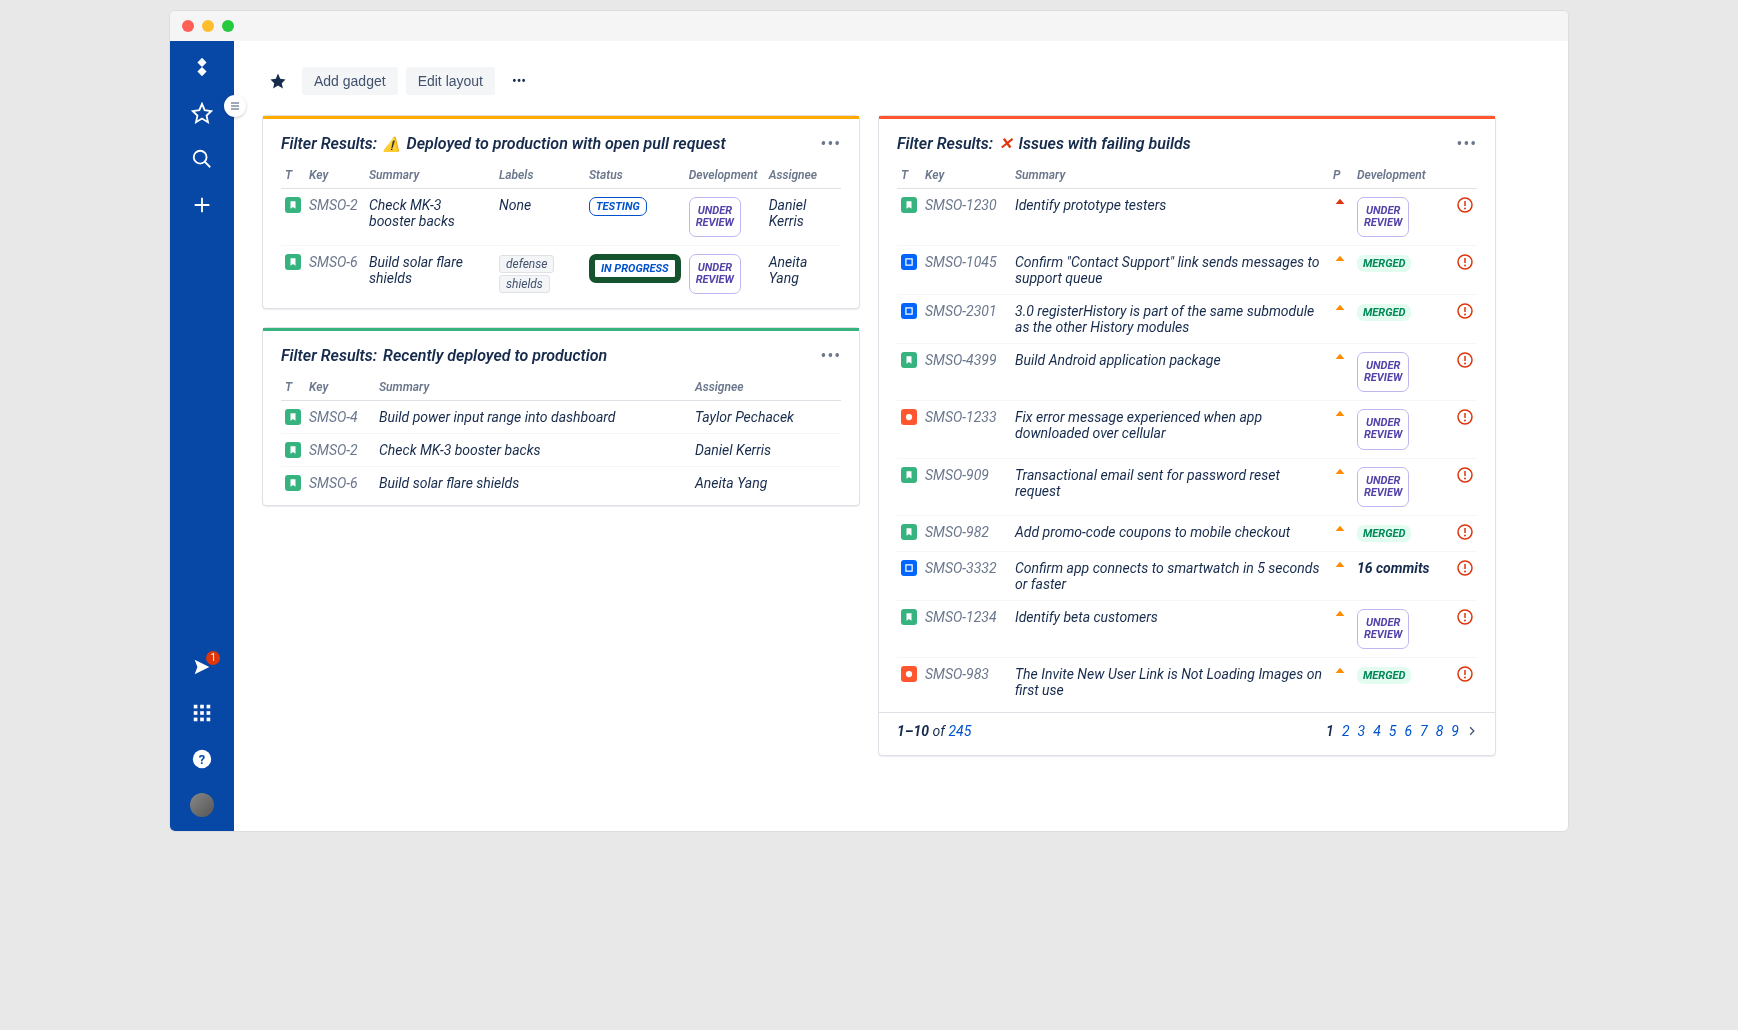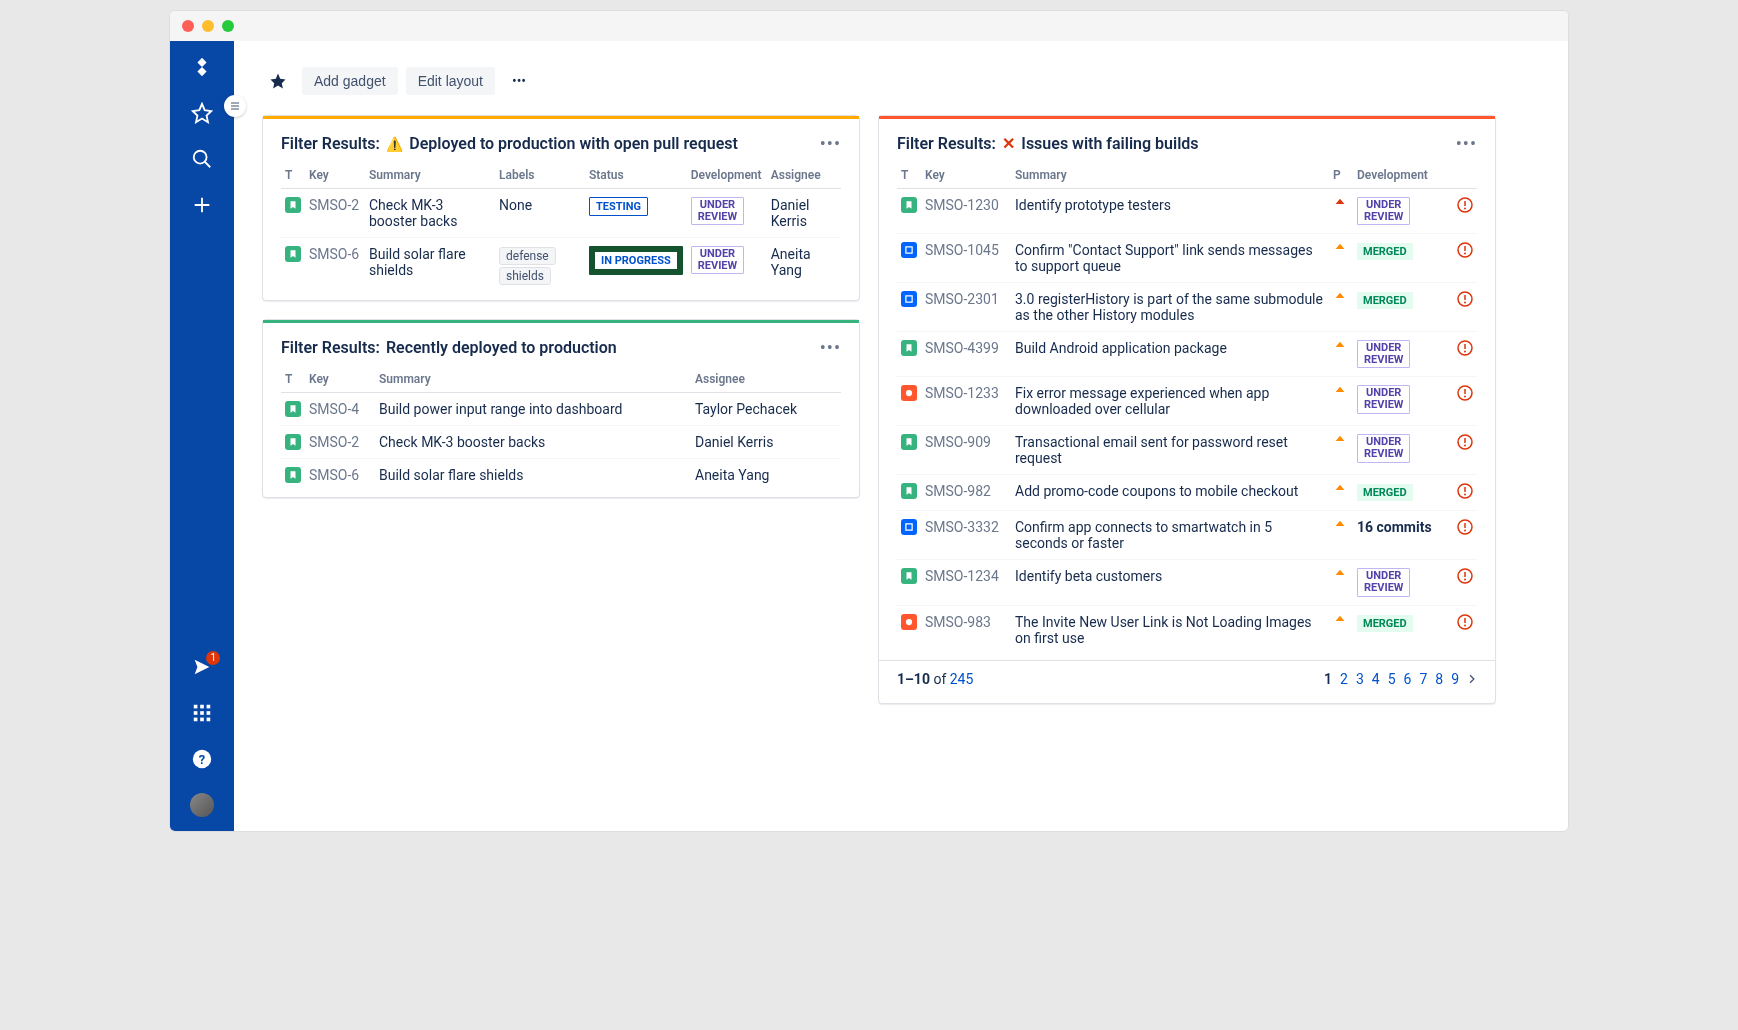--- a/index.html
+++ b/index.html
@@ -45,21 +45,21 @@
 .badge { position:absolute; top:-4px; right:-6px; background:#de350b; color:#fff; font-size:10px; border-radius:8px; padding:0 4px; line-height:14px; }
 .expand-toggle {
   position:absolute; left:54px; top:54px; width:22px; height:22px; background:#fff; border-radius:50%; z-index:5; display:flex; align-items:center; justify-content:center; box-shadow:0 1px 3px rgba(0,0,0,.2);
 }
 .content { flex:1; padding: 24px 28px; overflow:auto; position:relative; }
 .page-header { display:flex; align-items:center; margin-bottom: 18px; }
 .page-title { font-size:24px; font-weight:500; color:#172b4d; flex:1; }
 .header-actions { display:flex; gap:8px; align-items:center; }
 .icon-btn { width:32px; height:32px; border-radius:3px; display:flex; align-items:center; justify-content:center; cursor:pointer; }
 .btn { background:#f4f5f7; border:none; padding:6px 12px; border-radius:3px; font-size:14px; color:#42526e; cursor:pointer; }
-.dash { display:flex; gap:18px; align-items:flex-start; }
+.dash { display:flex; gap:18px; align-items:flex-start;font-style:italic; }
 .col { display:flex; flex-direction:column; gap:18px; }
 .col-l { width:598px; }
 .col-r { width:618px; }
 .card { background:#fff; border:1px solid #dfe1e6; border-radius:4px; box-shadow:0 1px 1px rgba(9,30,66,.08); }
 .accent { height:3px; }
 .accent-orange { background:#ffab00; }
 .accent-green { background:#36b37e; }
 .accent-red { background:#ff5630; }
 .card-header { display:flex; align-items:center; padding:14px 18px 8px; gap:6px; }
 .card-title { font-size:16px; font-weight:600; flex:1; display:flex; align-items:center; gap:6px; }
@@ -71,24 +71,24 @@
 tbody tr:last-child { border-bottom:none; }
 .card-body { padding:0 18px 6px; }
 .card-footer { padding:10px 18px 16px; border-top:1px solid #dfe1e6; font-size:14px; display:flex; justify-content:space-between; align-items:center; }
 .link { color:#0052cc; cursor:pointer; }
 .type-icon { width:16px; height:16px; display:inline-flex; border-radius:3px; align-items:center; justify-content:center; }
 .type-story { background:#36b37e; }
 .type-task  { background:#0065ff; }
 .type-bug   { background:#ff5630; }
 .type-icon svg { width:10px; height:10px; }
 .label-chip { display:inline-block; background:#f4f5f7; border:1px solid #dfe1e6; border-radius:3px; padding:1px 6px; font-size:12px; color:#42526e; margin:1px 2px 1px 0; }
-.lozenge { display:inline-block; border-radius:1px; font-size:11px; font-weight:700; padding:2px 6px; }
+.lozenge { display:inline-block; border-radius:7px; font-size:11px; font-weight:700; padding:2px 6px; }
 .loz-testing { color:#0052cc; border:1px solid #0052cc; }
 .loz-inprogress { color:#0052cc; border:6px solid #14532d; }
-.loz-underreview { color:#5243aa; border:1px solid #c0b6f2; padding:1px 6px; text-align:center; line-height:1.1; }
+.loz-underreview { color:#5243aa; border:1px solid #c0b6f2; padding:7px 6px; text-align:center; line-height:1.1; }
 .loz-underreview span { display:block; }
 .loz-merged { color:#00875a; background:#e3fcef; padding:2px 6px; }
 .status-cell { white-space:nowrap; }
 .key-link { color:#6b778c; font-size:14px; cursor:pointer; white-space:nowrap; }
 .priority-icon { width:14px; height:14px; display:inline-block; }
 .dev-red-icon { color:#de350b; }
 .pagination { display:flex; gap:8px; align-items:center; font-size:14px; }
 .pagination .pg { color:#0052cc; cursor:pointer; }
 .pagination .cur { color:#172b4d; font-weight:600; }
 .avatar { width:24px; height:24px; border-radius:50%; background:linear-gradient(135deg,#888,#555); }

